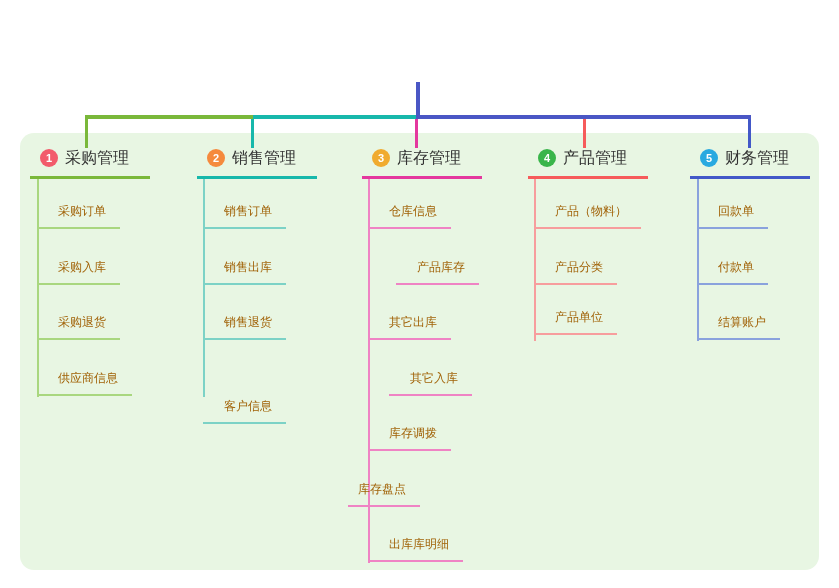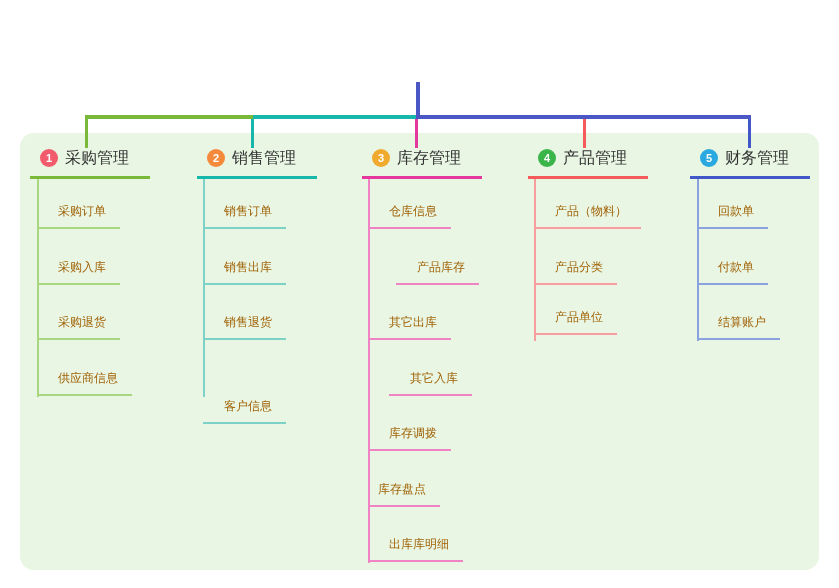--- a/index.html
+++ b/index.html
@@ -82,21 +82,21 @@
   <div class="branch-header" style="left: 362px; border-bottom-color: rgb(228, 56, 158);">
     <span class="badge" style="background: rgb(240, 171, 47);">3</span>
     <span>库存管理</span>
   </div>
   <div class="trunk" style="left: 368px; top: 179px; height: 384px; background: rgb(239, 131, 196);"></div>
   <div class="child" style="left: 368px; top: 201px; border-bottom-color: rgb(239, 131, 196);">仓库信息</div>
   <div class="child" style="left: 368px; top: 257px; border-bottom-color: rgb(239, 131, 196); margin-left: 28px;">产品库存</div>
   <div class="child" style="left: 368px; top: 312px; border-bottom-color: rgb(239, 131, 196);">其它出库</div>
   <div class="child" style="left: 368px; top: 368px; border-bottom-color: rgb(239, 131, 196); margin-left: 21px;">其它入库</div>
   <div class="child" style="left: 368px; top: 423px; border-bottom-color: rgb(239, 131, 196);">库存调拨</div>
-  <div class="child" style="left: 368px; top: 479px; border-bottom-color: rgb(239, 131, 196); padding-left: 10px;">库存盘点</div>
+  <div class="child" style="left: 348px; top: 479px; border-bottom-color: rgb(239, 131, 196); padding-left: 10px;">库存盘点</div>
   <div class="child" style="left: 368px; top: 534px; border-bottom-color: rgb(239, 131, 196);">出库库明细</div>
 
   <div class="branch-header" style="left: 528px; border-bottom-color: rgb(246, 91, 91);">
     <span class="badge" style="background: rgb(57, 181, 74);">4</span>
     <span>产品管理</span>
   </div>
   <div class="trunk" style="left: 534px; top: 179px; height: 162px; background: rgb(247, 157, 157);"></div>
   <div class="child" style="left: 534px; top: 201px; border-bottom-color: rgb(247, 157, 157);">产品（物料）</div>
   <div class="child" style="left: 534px; top: 257px; border-bottom-color: rgb(247, 157, 157);">产品分类</div>
   <div class="child" style="left: 534px; top: 307px; border-bottom-color: rgb(247, 157, 157);">产品单位</div>

